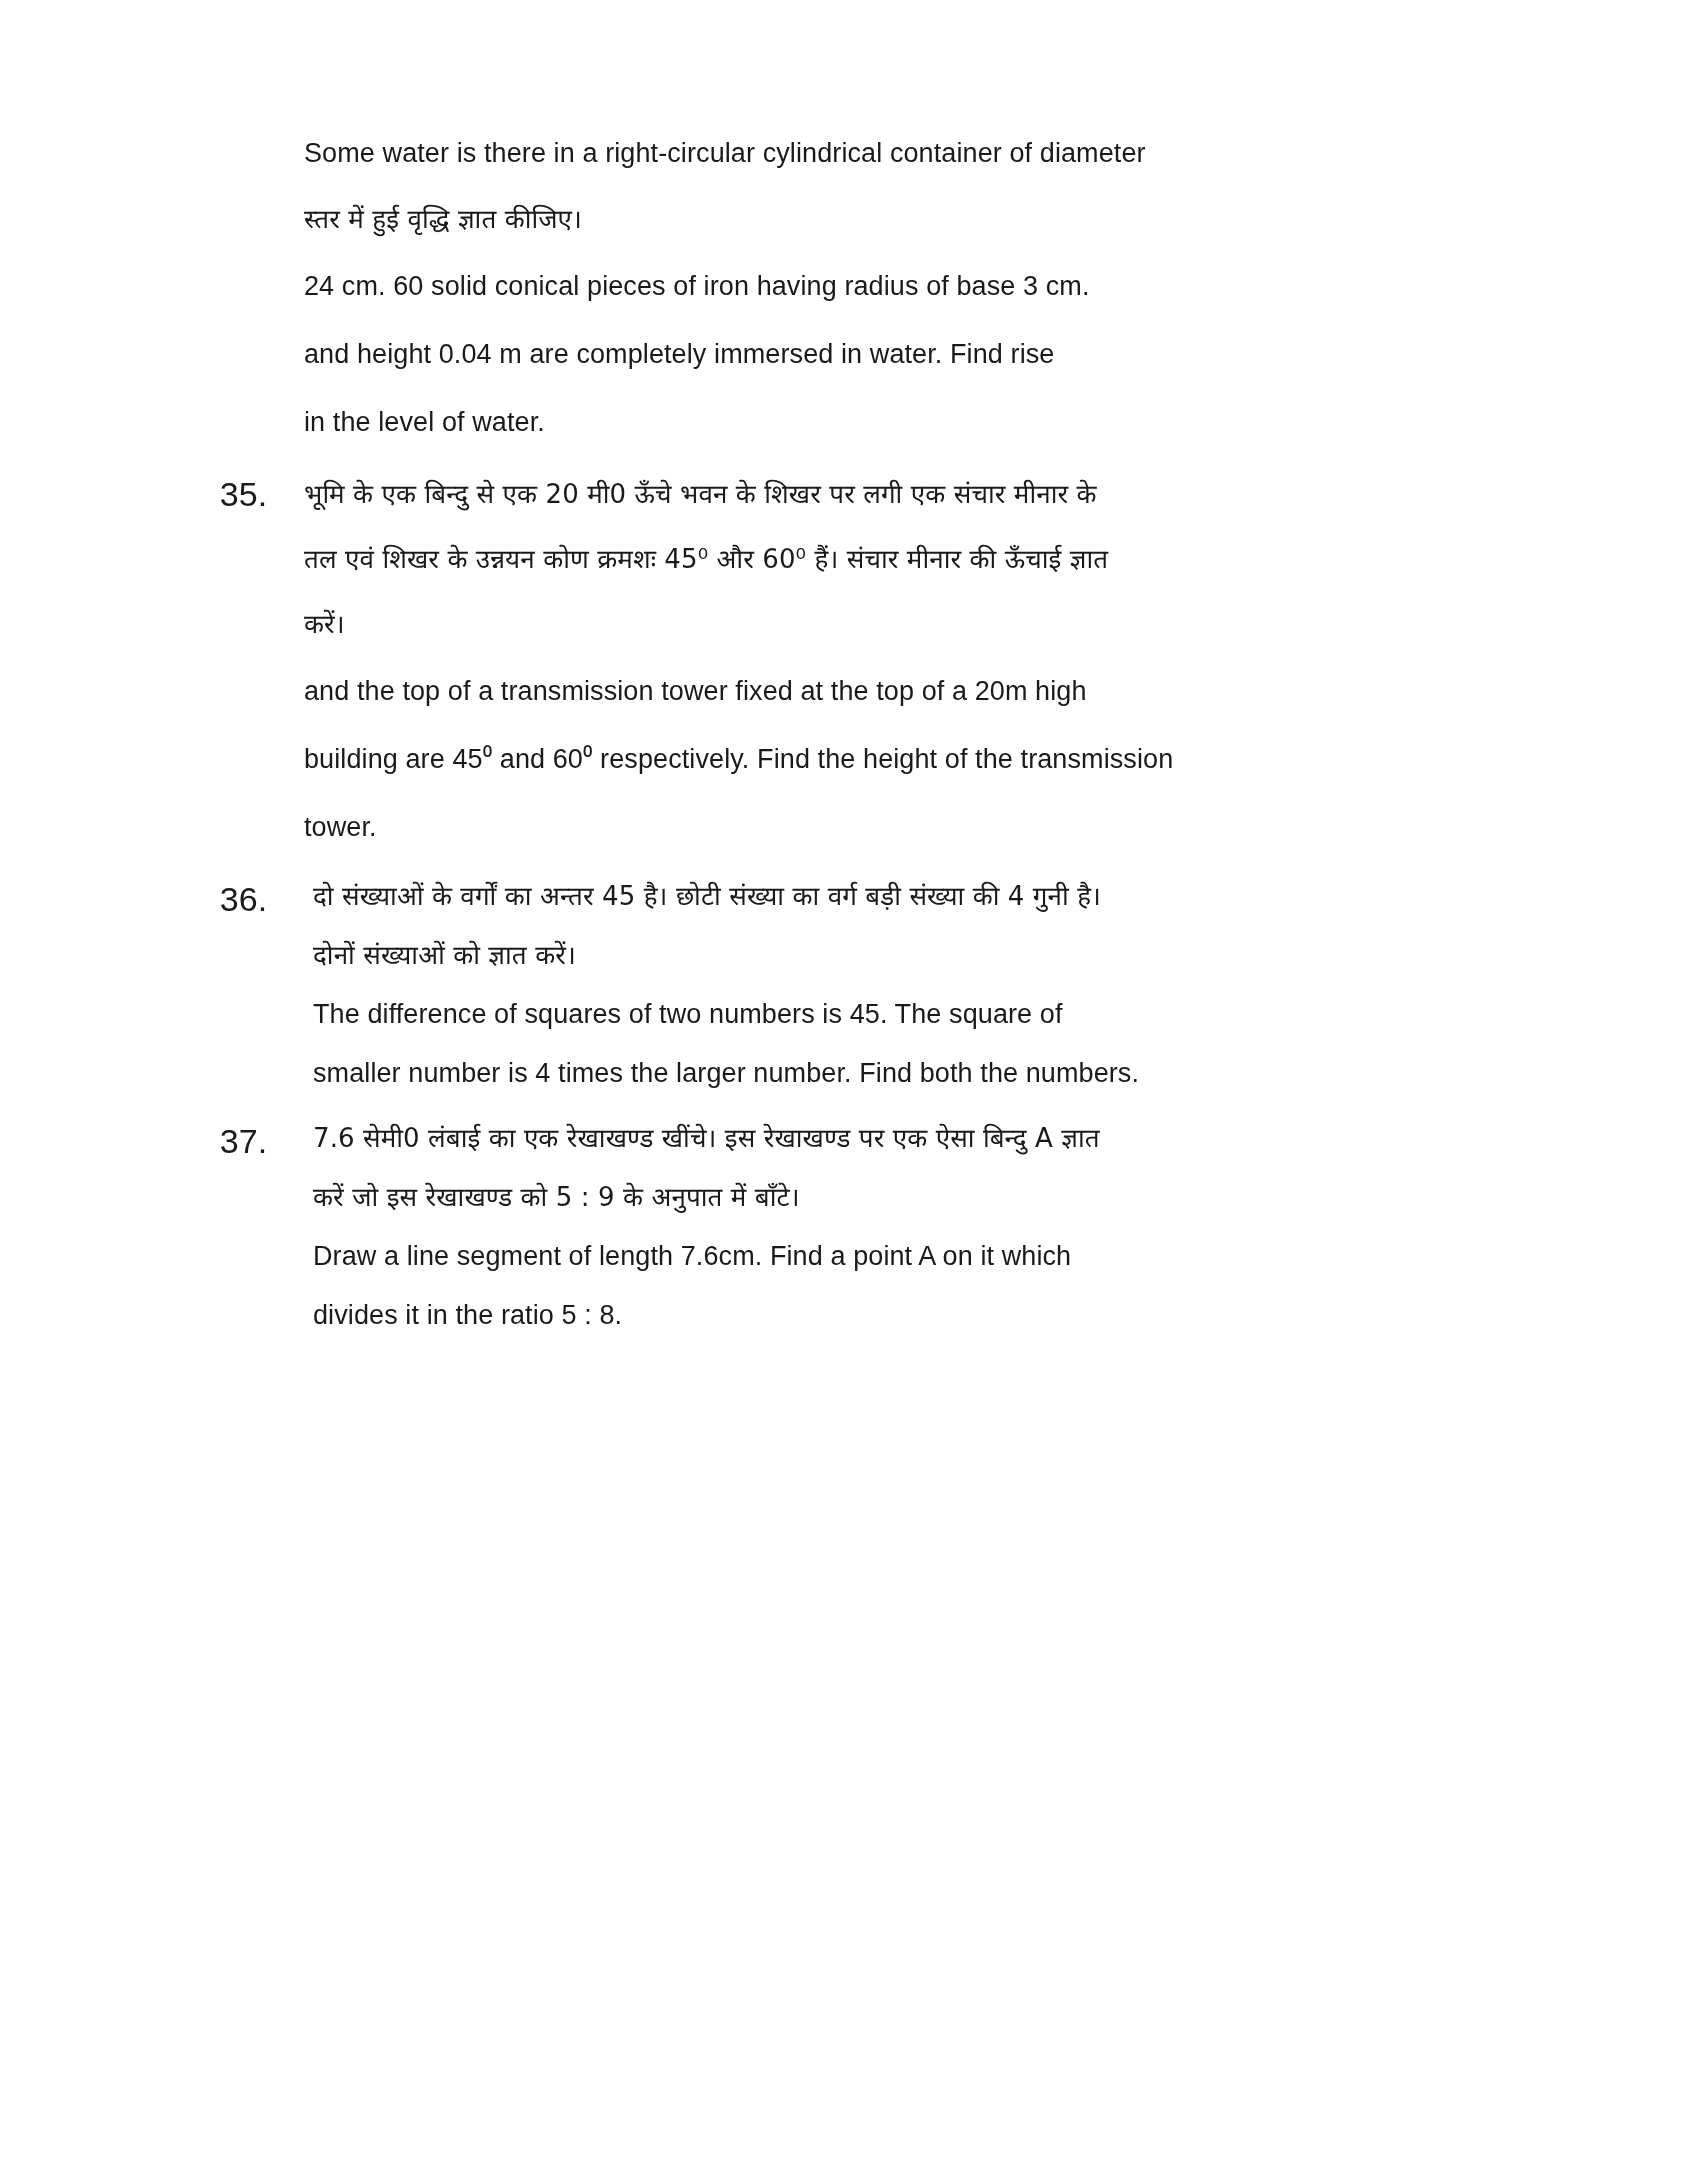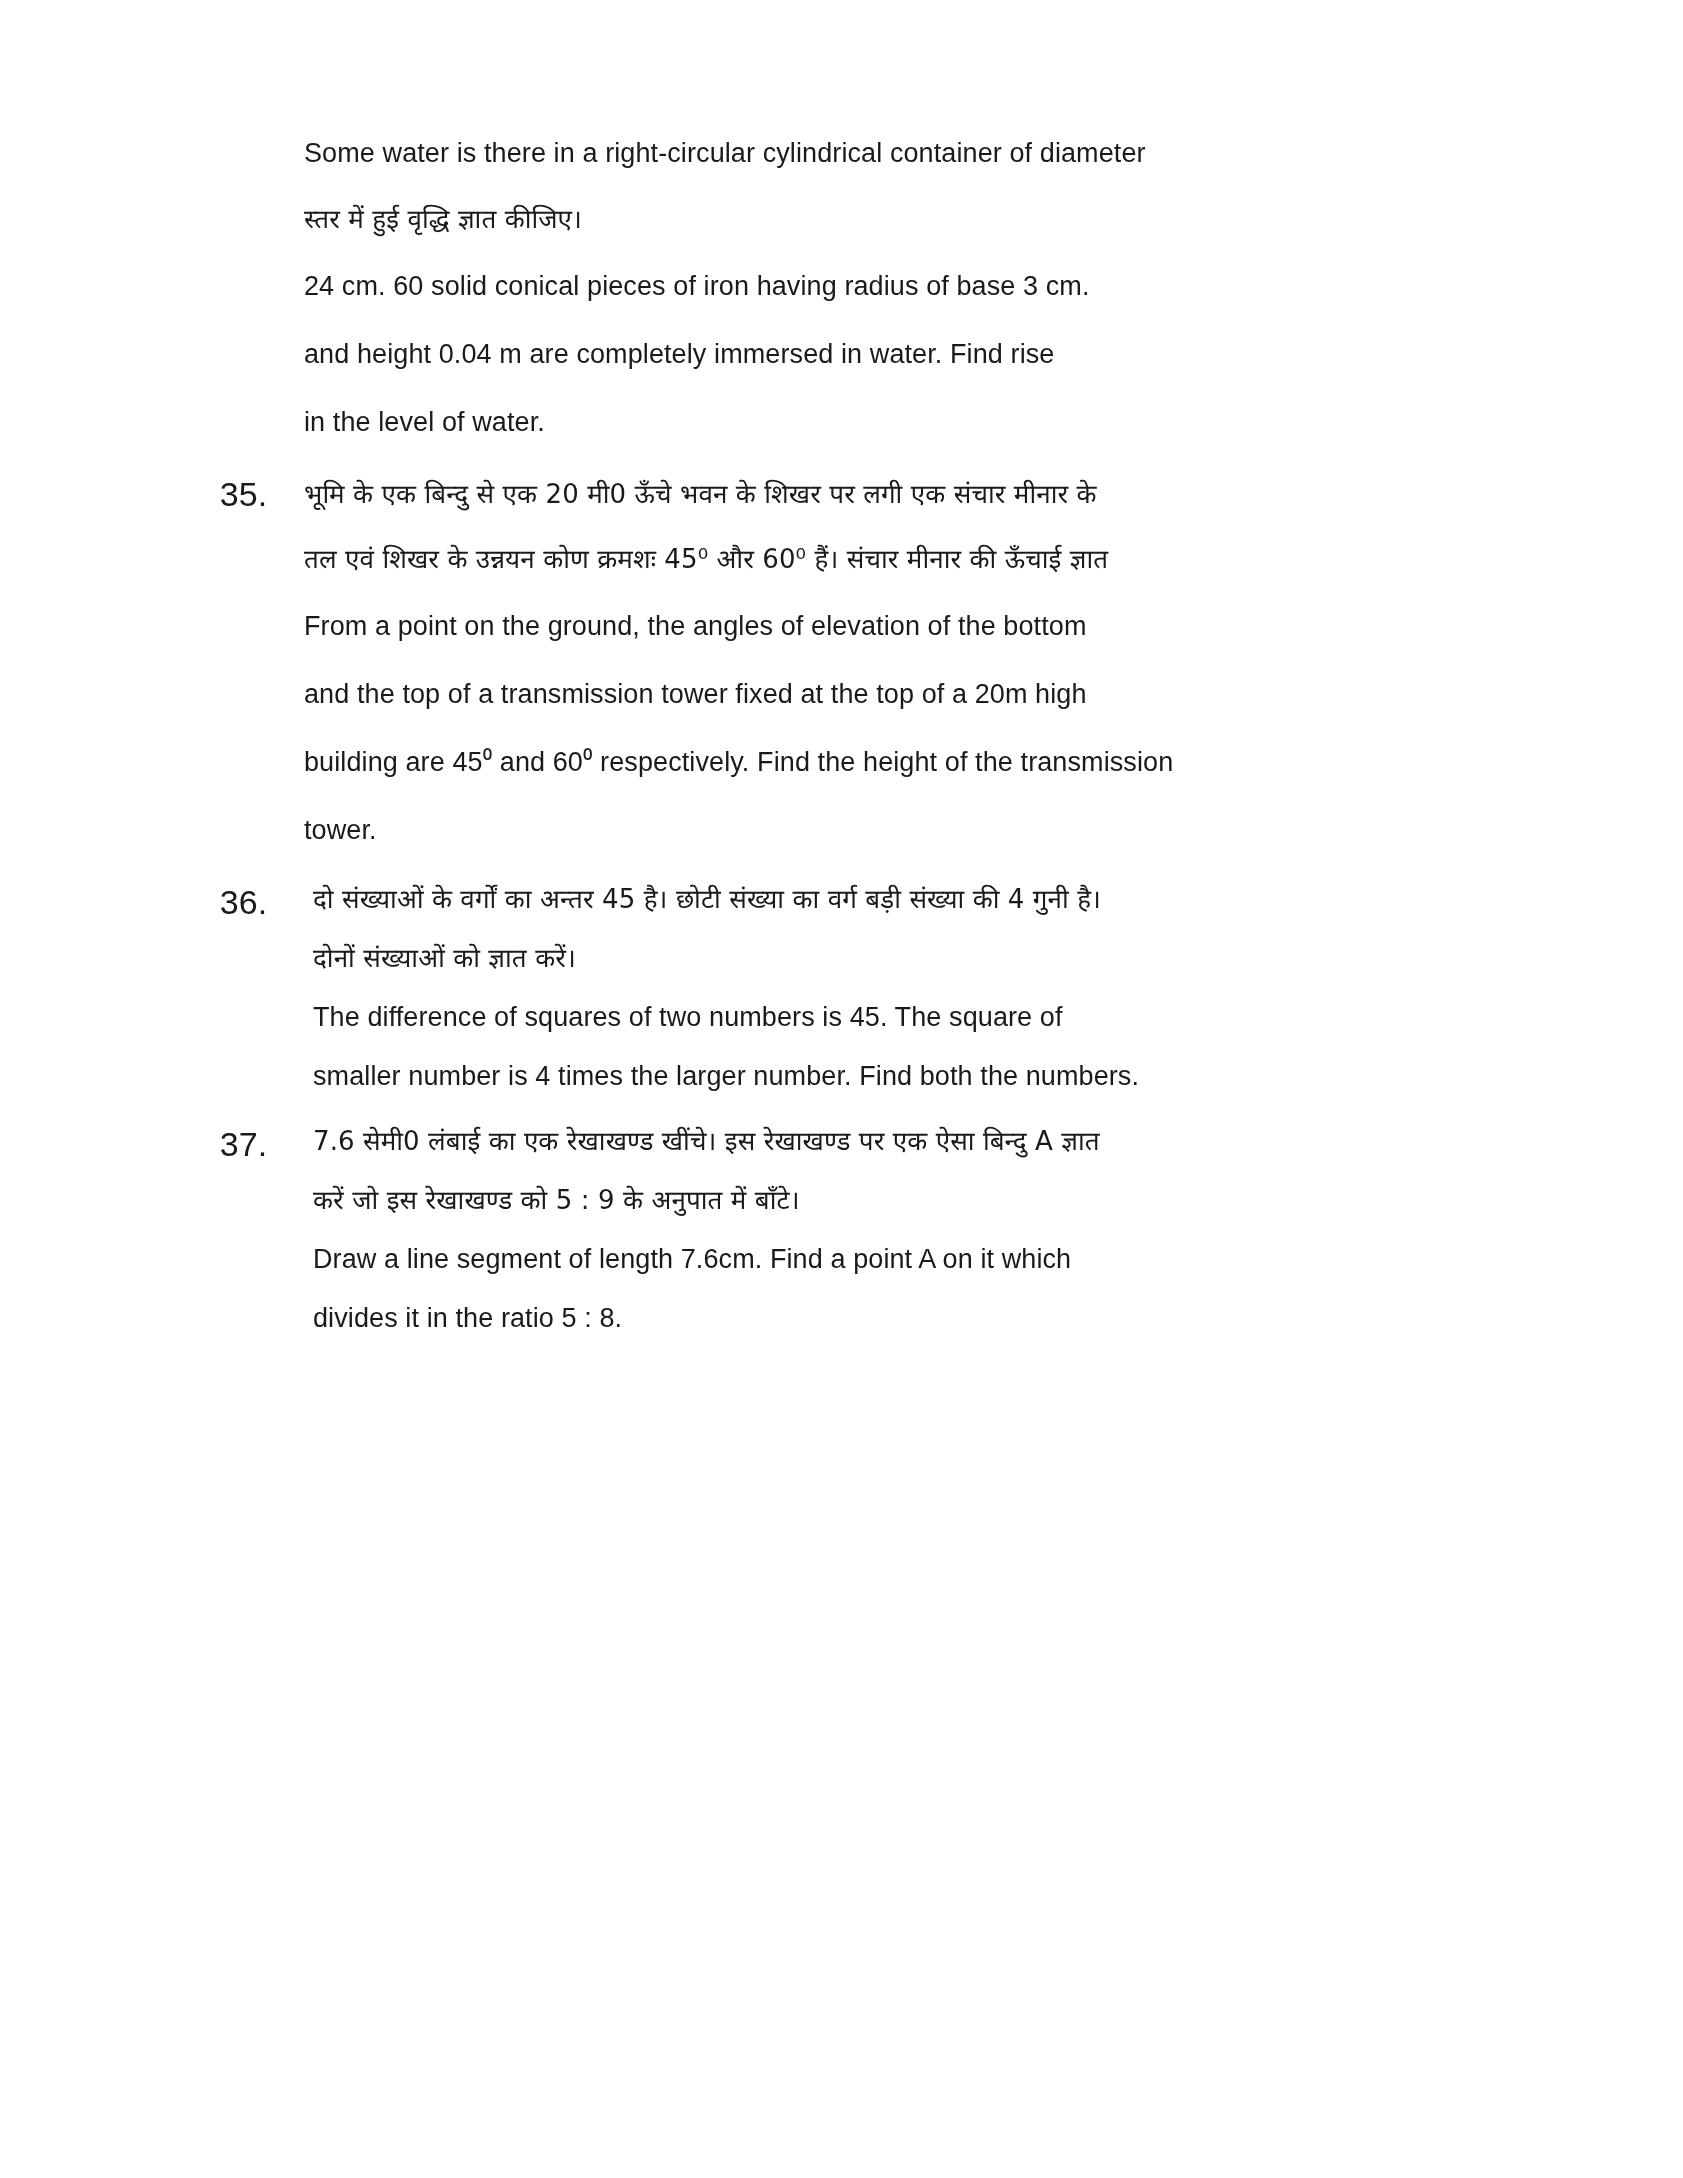--- a/index.html
+++ b/index.html
@@ -88,21 +88,21 @@
         <div class="line en">and height 0.04 m are completely immersed in  water. Find rise</div>
         <div class="line en">in the level of water.</div>
       </div>
     </div>
 
     <div class="qblock">
       <div class="qnum">35.</div>
       <div class="qbody">
         <div class="line hi">भूमि के एक बिन्दु से एक 20 मी0 ऊँचे भवन के शिखर पर लगी एक संचार मीनार के</div>
         <div class="line hi">तल एवं शिखर के उन्नयन कोण क्रमशः 45⁰ और 60⁰ हैं। संचार मीनार की ऊँचाई ज्ञात</div>
-        <div class="line en">From a point on the ground, the angles of elevation of the bottom</div>
+        <div class="line hi">करें।</div>
         <div class="line en">and the top of a transmission tower fixed at the top of a 20m high</div>
         <div class="line en">building are 45⁰ and 60⁰ respectively. Find the height of the transmission</div>
         <div class="line en">tower.</div>
       </div>
     </div>
 
     <div class="qblock tight">
       <div class="qnum">36.</div>
       <div class="qbody">
         <div class="line hi">दो संख्याओं के वर्गों का अन्तर 45 है। छोटी संख्या का वर्ग बड़ी संख्या की 4 गुनी है।</div>

